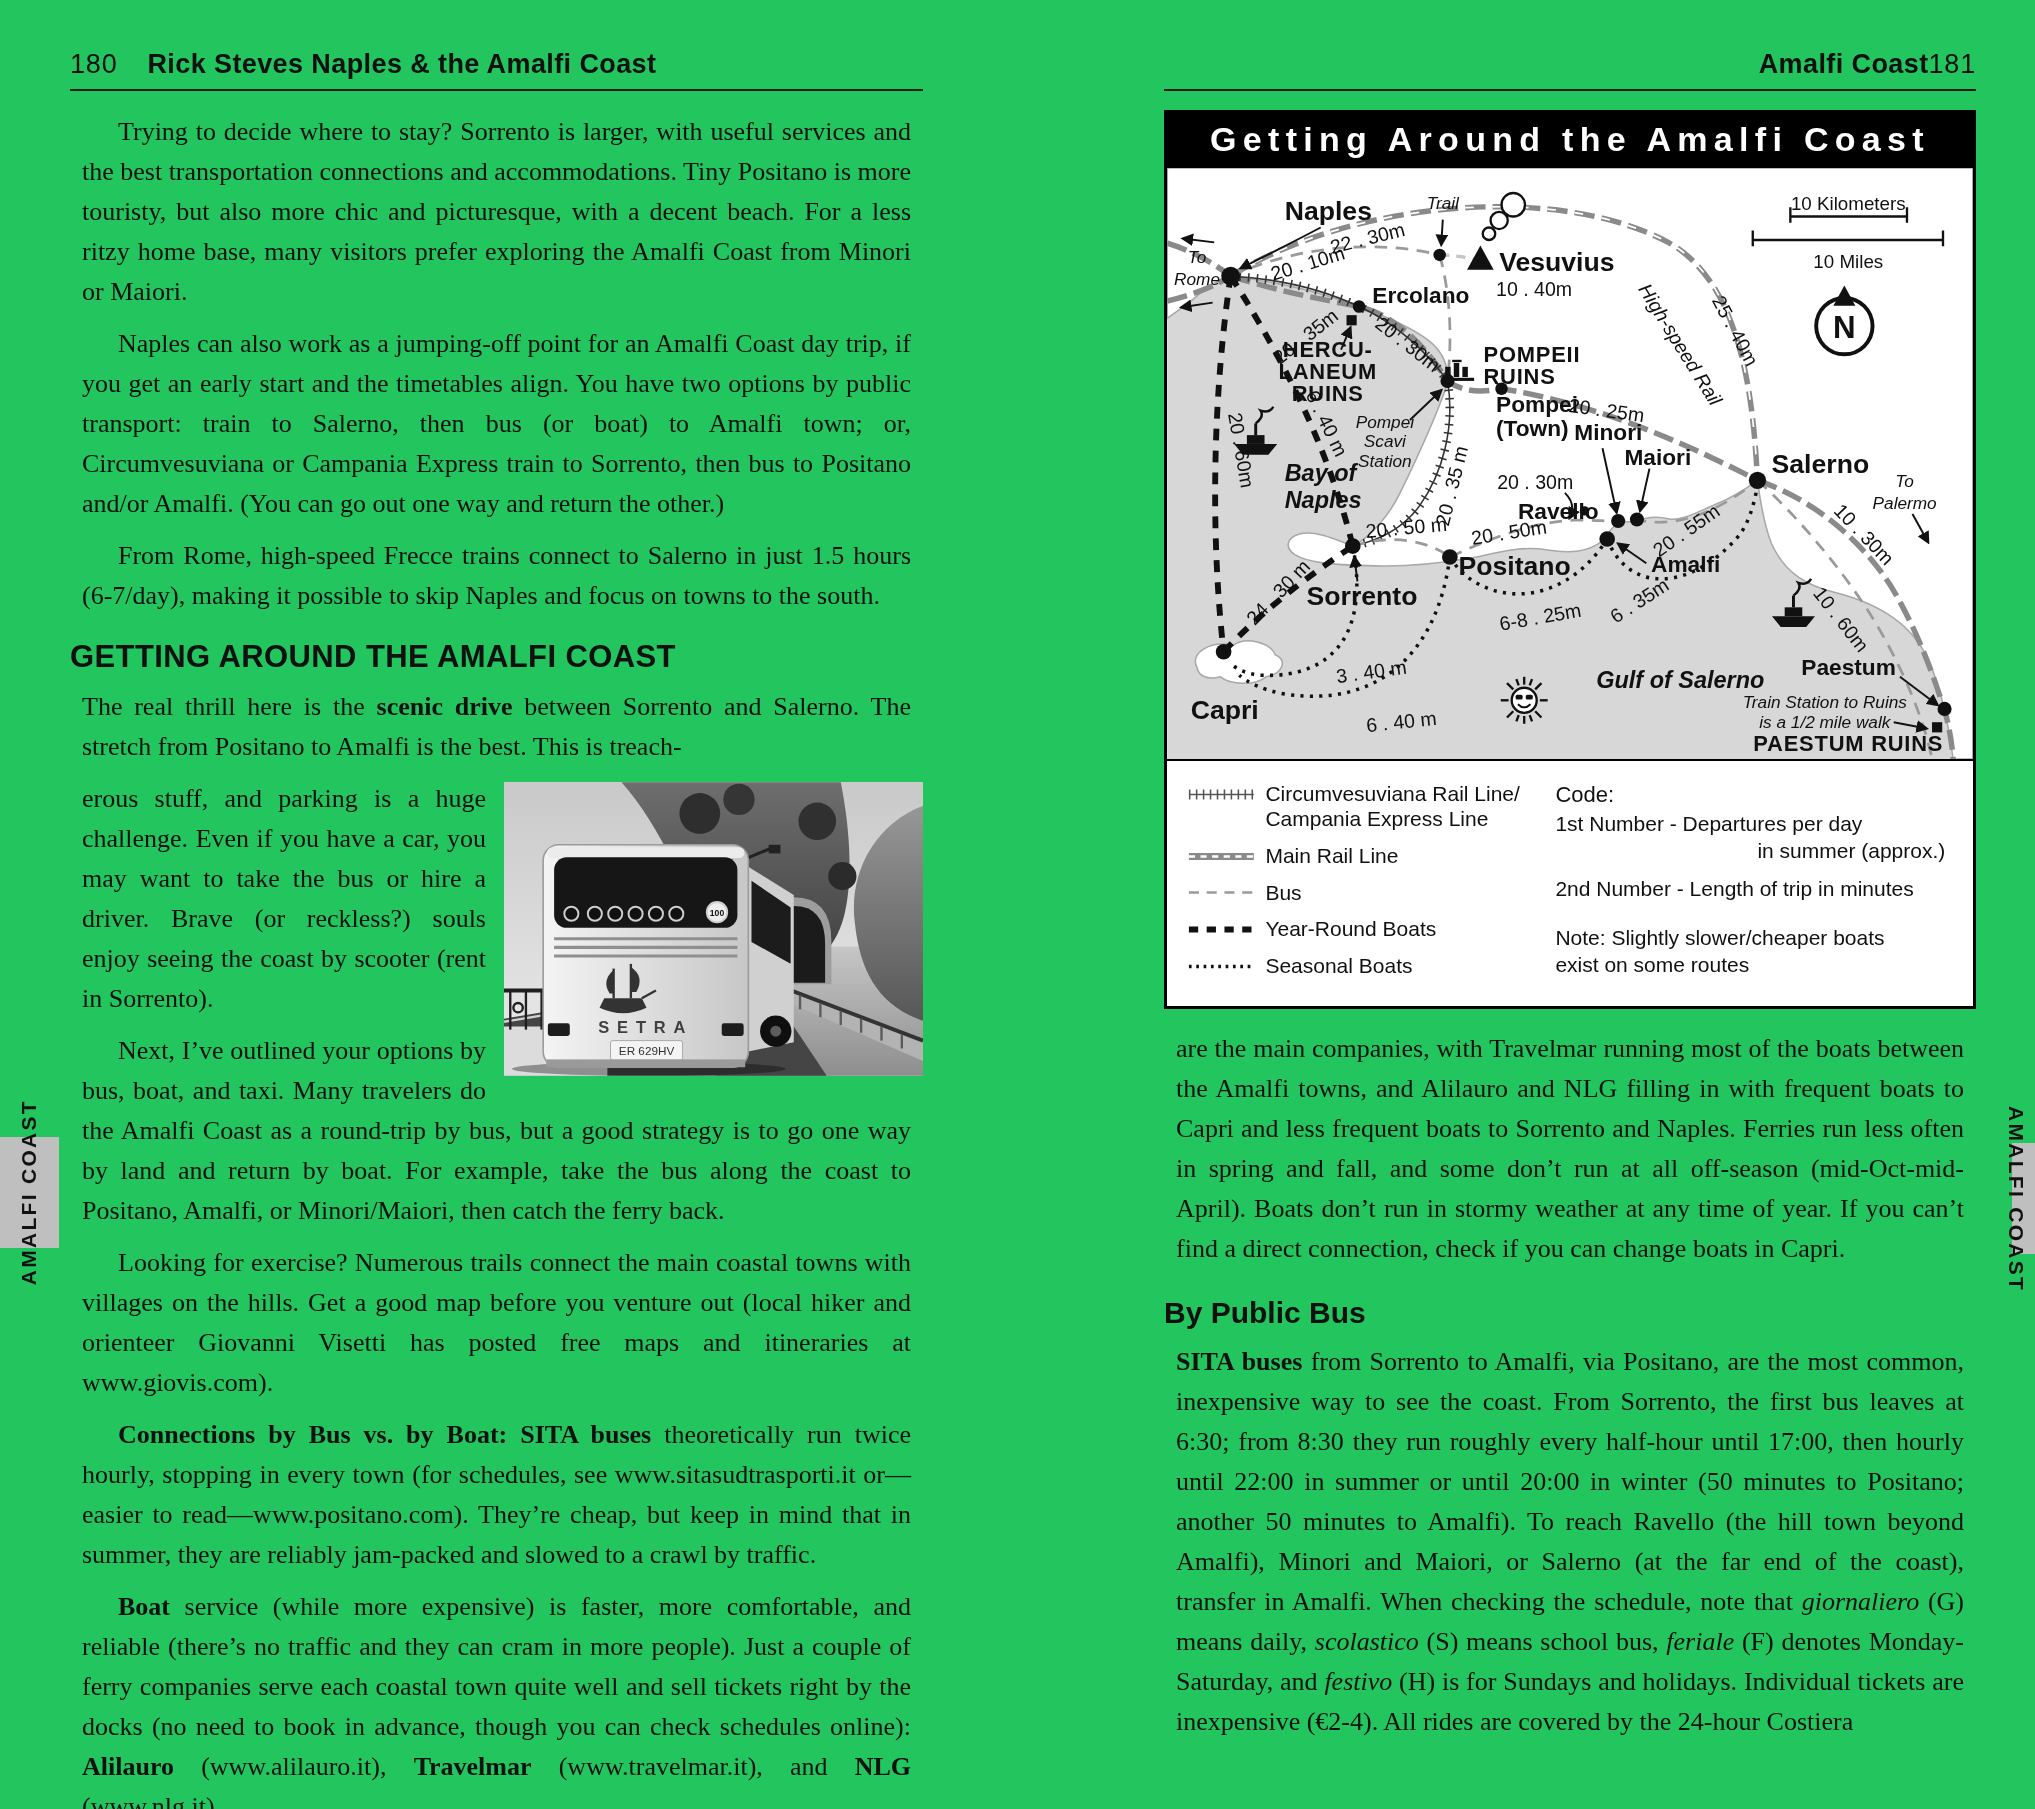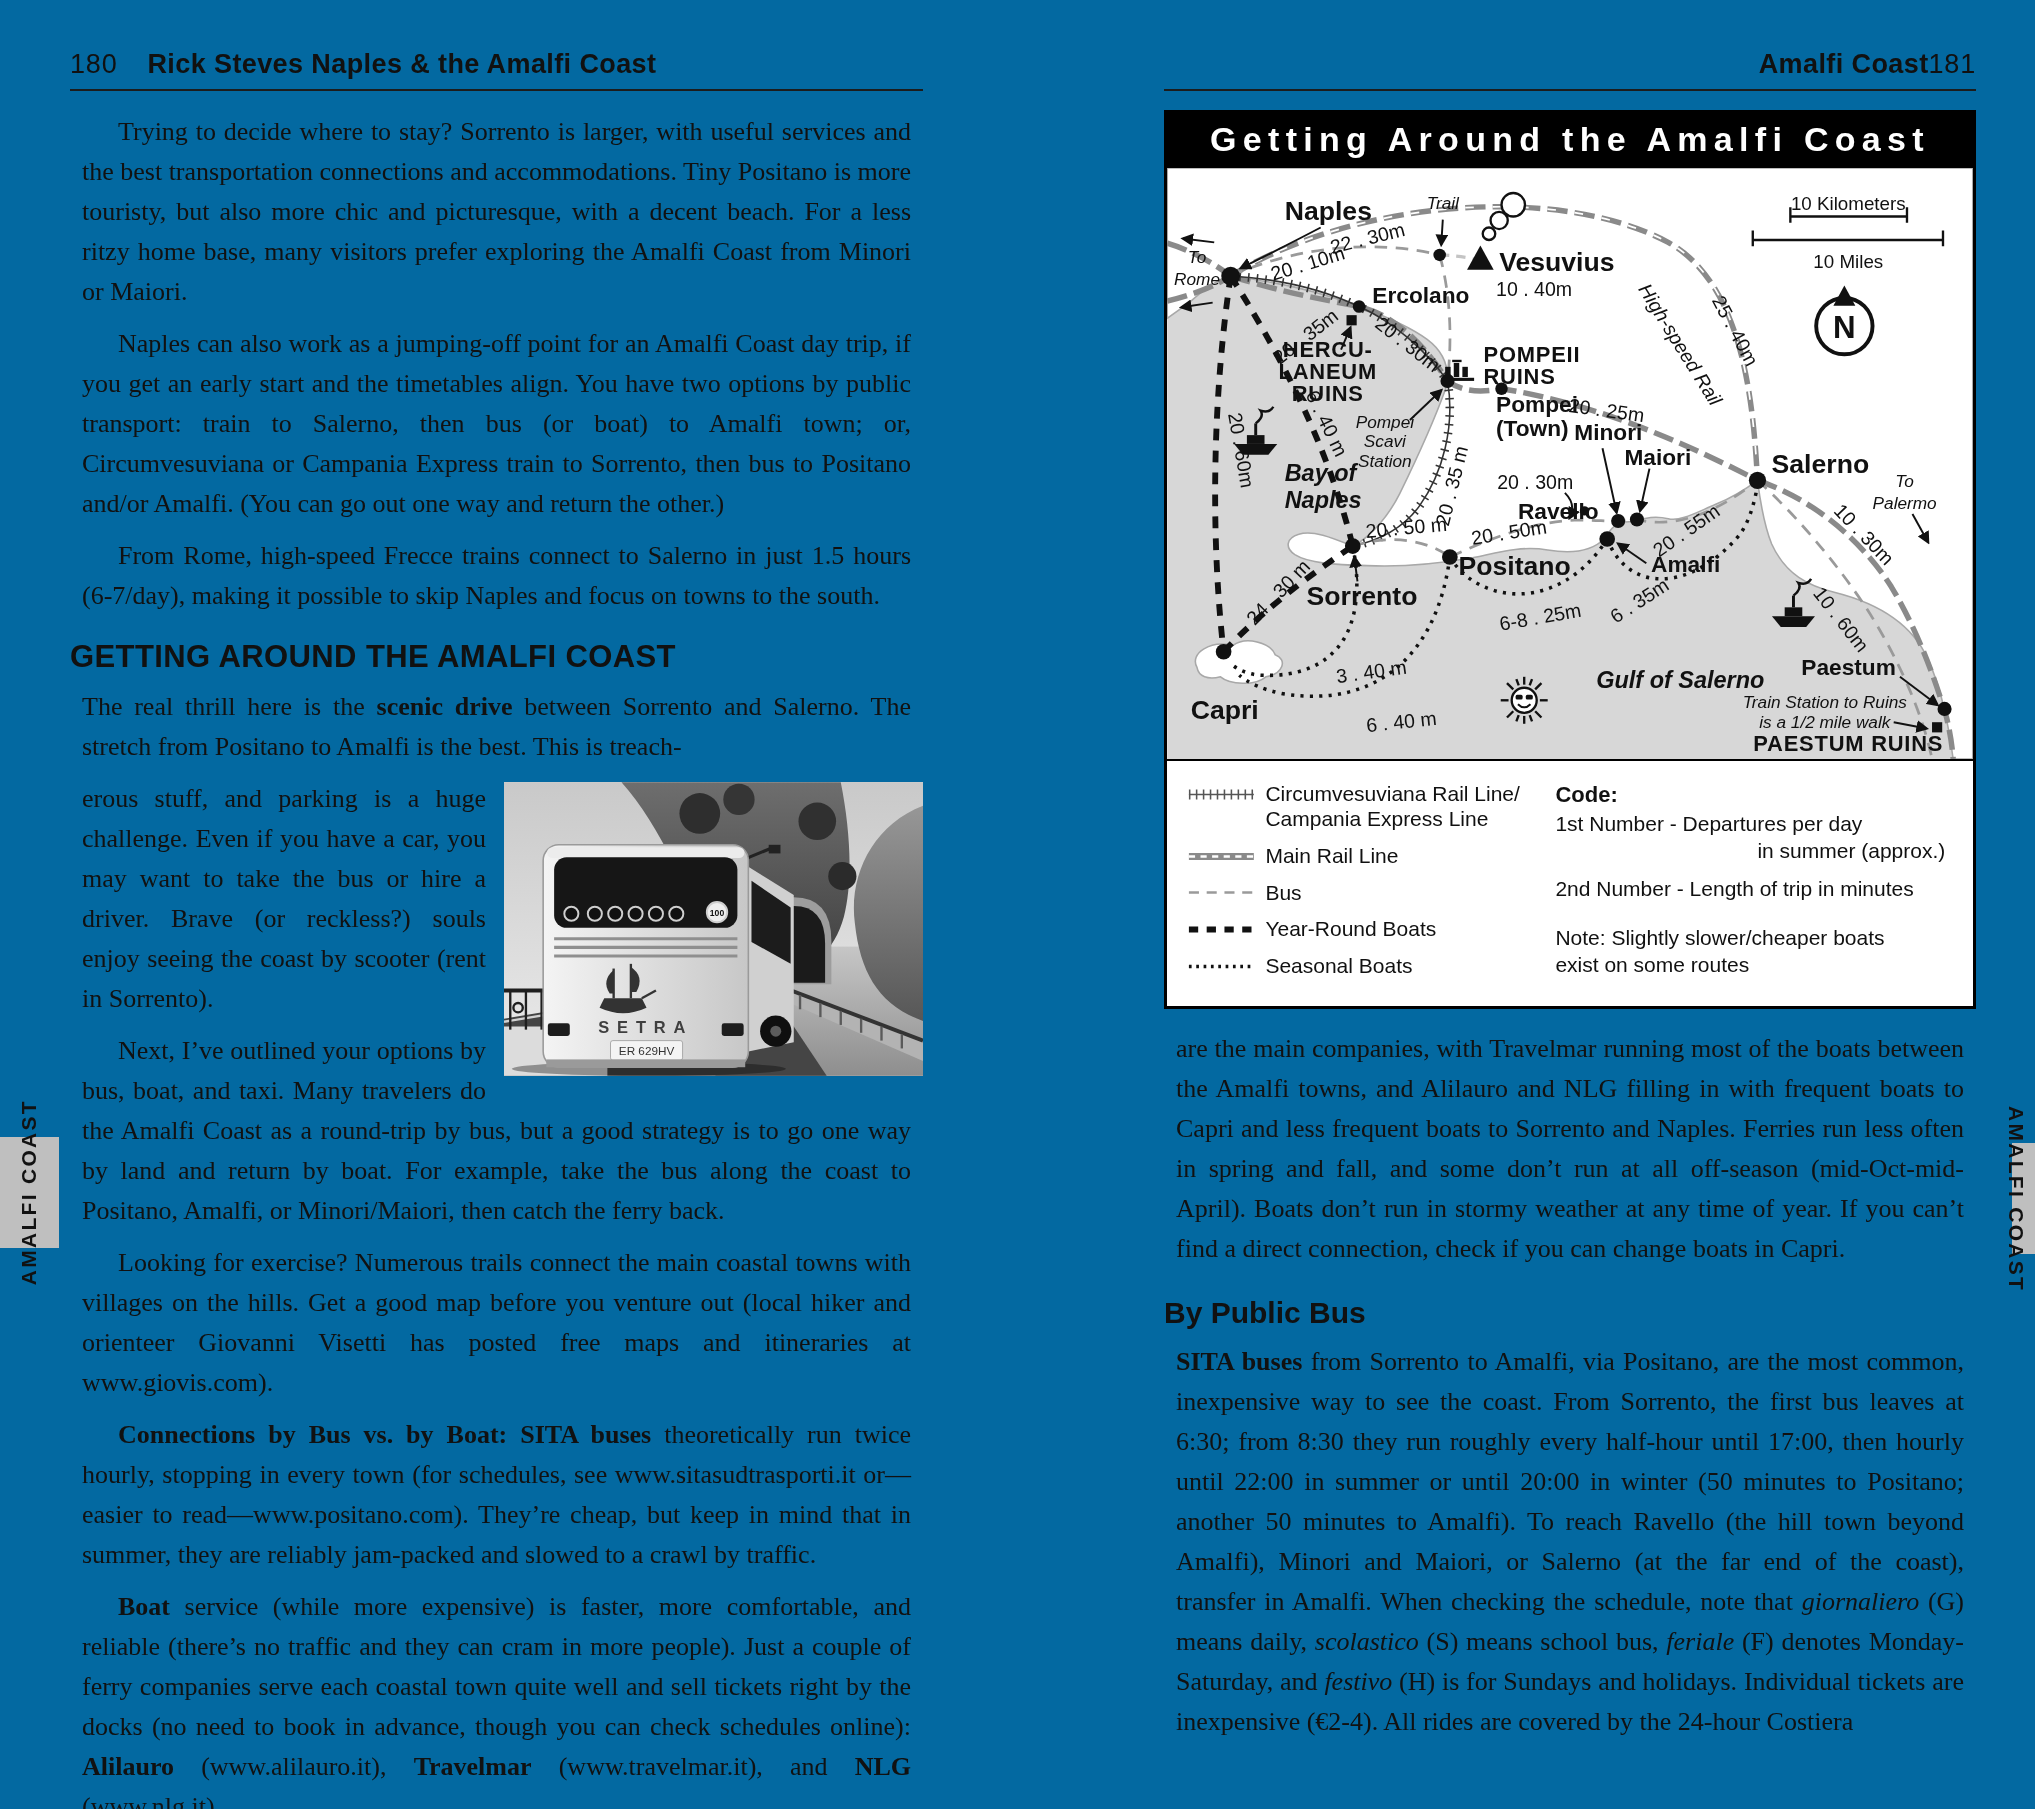--- a/index.html
+++ b/index.html
@@ -1,16 +1,16 @@
 <!DOCTYPE html>
 <html style="font-size:12.5px"><head>
 <meta charset="utf-8">
 <style>
   html,body{margin:0;padding:0;background:#ffffff;}
-  .page{position:relative;width:2035px;height:1809px;background:#0369a1;overflow:hidden;
+  .page{position:relative;width:2035px;height:1809px;background:#22c55e;overflow:hidden;
         font-family:"Liberation Serif",serif;color:#111;}
   
   .col{position:absolute;top:49px;}
   .col-left{left:70px;width:853px;}
   .col-right{left:1164px;width:812px;}
   
   .runhead{display:flex;align-items:baseline;border-bottom:2.3px solid #1c1c1c;padding-bottom:9.4px;
            font-family:"Liberation Sans",sans-serif;}
   .runhead .pnum{font-size:27px;font-weight:400;letter-spacing:0.8px;}
   .runhead .ptitle{font-size:27px;font-weight:700;letter-spacing:0.4px;}
@@ -35,21 +35,21 @@
             font-weight:700;font-size:34px;letter-spacing:6.3px;padding:7px 0 8.6px 0;}
   .mapsvg{display:block;}
   
   .legend{border-top:2.3px solid #000;display:flex;padding:20.4px 14px 15.7px 20.4px;
           font-family:"Liberation Sans",sans-serif;}
   .leg-left{width:368px;}
   .leg-row{display:flex;align-items:flex-start;margin-bottom:11.7px;}
   .leg-sw{width:78px;flex:0 0 78px;margin-top:4.7px;}
   .leg-lab{font-size:21px;line-height:25px;}
   .leg-right{flex:1;font-size:21px;line-height:27px;}
-  .leg-right .code-t{font-weight:700;font-size:22px;margin-bottom:1.6px;}
+  .leg-right .code-t{font-weight:400;font-size:22px;margin-bottom:1.6px;}
   .code-ind{margin-left:202px;}
   .leg-note{margin-top:22px;}
   .code-l3{margin-top:11px;}
   
   .tabrect{position:absolute;background:#bfbfbf;}
   .tabtext{position:absolute;display:flex;align-items:center;justify-content:center;
            font-family:"Liberation Sans",sans-serif;font-weight:700;font-size:21px;
            letter-spacing:2.3px;color:#111;}
   .vert-up{writing-mode:vertical-rl;transform:rotate(180deg);white-space:nowrap;}
   .vert-down{writing-mode:vertical-rl;white-space:nowrap;}

